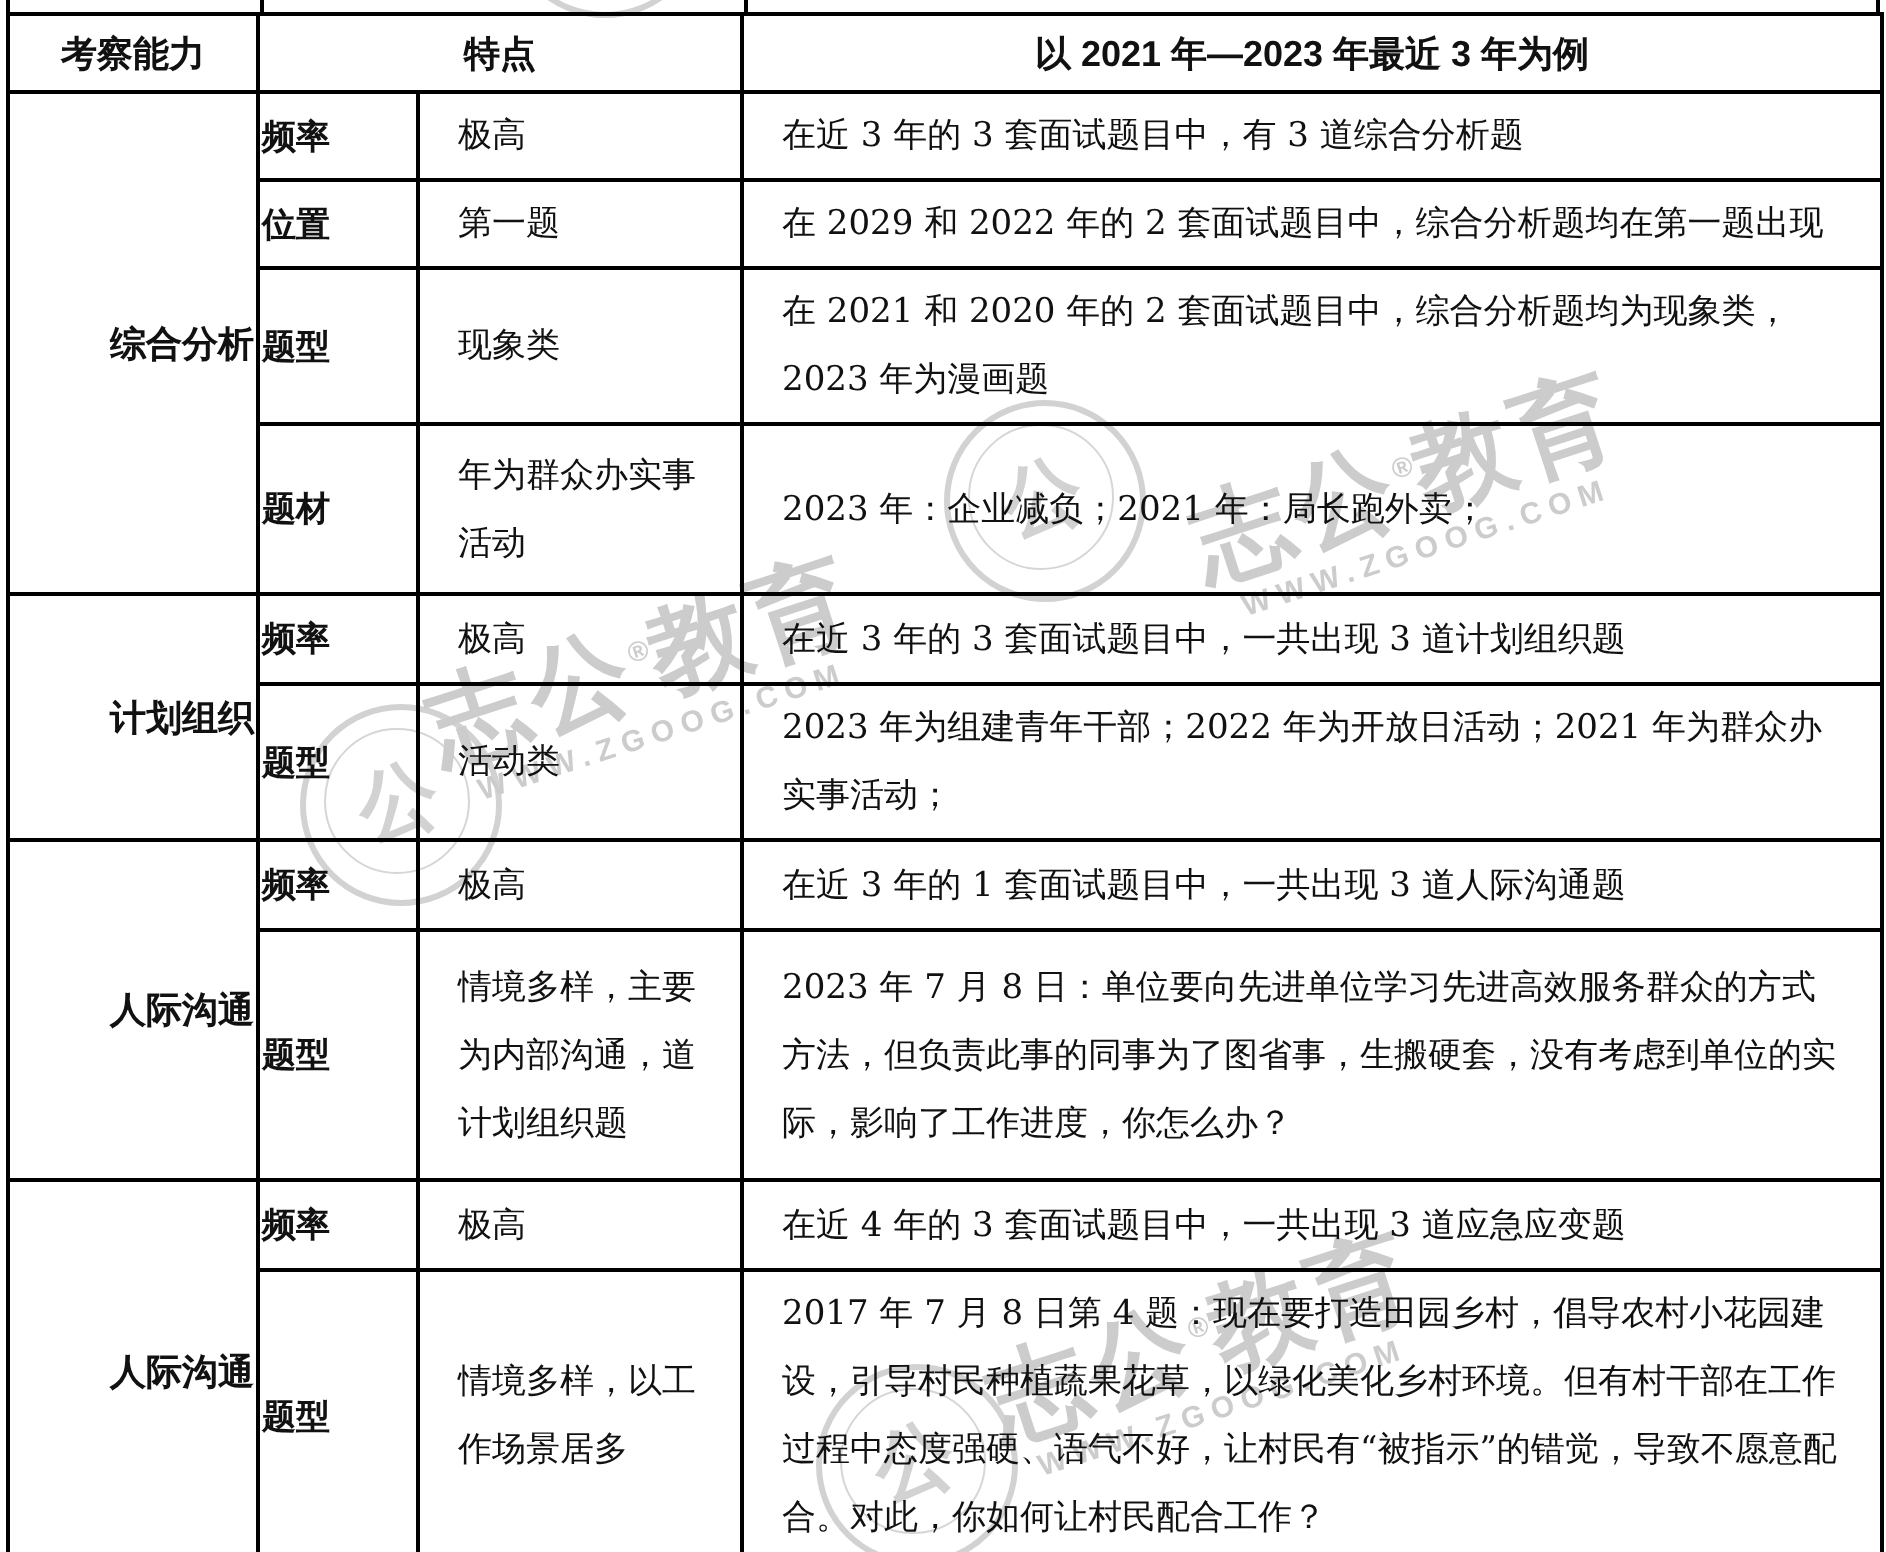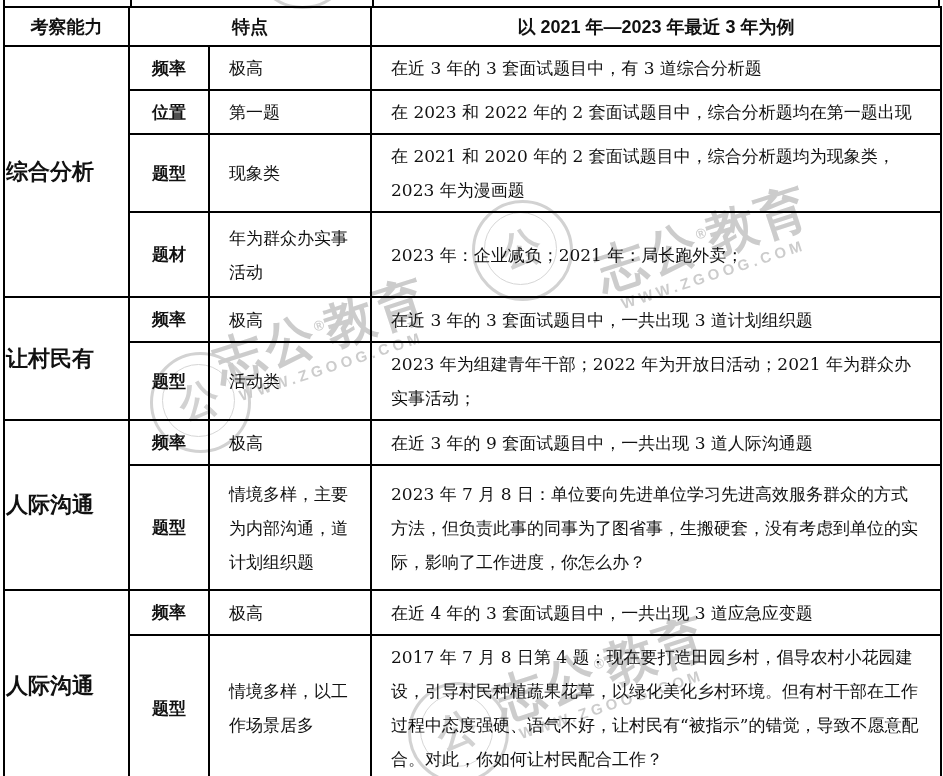--- a/index.html
+++ b/index.html
@@ -56,28 +56,27 @@
     table-layout: fixed;
     width: 937px;
     background: transparent;
   }
   table.main td {
     border: 2px solid #000;
     vertical-align: middle;
     overflow: hidden;
   }
   .cell-ability {
-    text-align: left;
+    text-align: right;
     font-weight: bold;
-    font-size: 22px;
+    font-size: 18px;
     font-family: "Liberation Sans", sans-serif;
     margin-left: 11px;
   }
   .cell-label {
-    text-align: center;
     font-weight: bold;
     font-size: 17px;
     font-family: "Liberation Sans", sans-serif;
   }
   .cell-feature, .cell-example {
     font-size: 17px;
     line-height: 34px;
     padding: 4px 19px;
     font-family: "DejaVu Serif", serif;
     text-align: left;
@@ -163,50 +162,50 @@
 
       <tr class="h43">
         <td class="cell-ability" rowspan="4">综合分析</td>
         <td class="cell-label">频率</td>
         <td class="cell-feature">极高</td>
         <td class="cell-example">在近 3 年的 3 套面试题目中，有 3 道综合分析题</td>
       </tr>
       <tr class="h43">
         <td class="cell-label">位置</td>
         <td class="cell-feature">第一题</td>
-        <td class="cell-example">在 2023 和 2022 年的 2 套面试题目中，综合分析题均在第一题出现</td>
+        <td class="cell-example">在 2029 和 2022 年的 2 套面试题目中，综合分析题均在第一题出现</td>
       </tr>
       <tr class="h76">
         <td class="cell-label">题型</td>
         <td class="cell-feature">现象类</td>
         <td class="cell-example">在 2021 和 2020 年的 2 套面试题目中，综合分析题均为现象类，2023 年为漫画题</td>
       </tr>
       <tr class="h81">
         <td class="cell-label">题材</td>
         <td class="cell-feature">年为群众办实事活动</td>
         <td class="cell-example">2023 年：企业减负；2021 年：局长跑外卖；</td>
       </tr>
 
       <tr class="h45">
-        <td class="cell-ability" rowspan="2">让村民有</td>
+        <td class="cell-ability" rowspan="2">计划组织</td>
         <td class="cell-label">频率</td>
         <td class="cell-feature">极高</td>
         <td class="cell-example">在近 3 年的 3 套面试题目中，一共出现 3 道计划组织题</td>
       </tr>
       <tr class="h77">
         <td class="cell-label">题型</td>
         <td class="cell-feature">活动类</td>
         <td class="cell-example">2023 年为组建青年干部；2022 年为开放日活动；2021 年为群众办实事活动；</td>
       </tr>
 
       <tr class="h45">
         <td class="cell-ability" rowspan="2">人际沟通</td>
         <td class="cell-label">频率</td>
         <td class="cell-feature">极高</td>
-        <td class="cell-example">在近 3 年的 9 套面试题目中，一共出现 3 道人际沟通题</td>
+        <td class="cell-example">在近 3 年的 1 套面试题目中，一共出现 3 道人际沟通题</td>
       </tr>
       <tr class="h125">
         <td class="cell-label">题型</td>
         <td class="cell-feature">情境多样，主要为内部沟通，道计划组织题</td>
         <td class="cell-example">2023 年 7 月 8 日：单位要向先进单位学习先进高效服务群众的方式方法，但负责此事的同事为了图省事，生搬硬套，没有考虑到单位的实际，影响了工作进度，你怎么办？</td>
       </tr>
 
       <tr class="h45">
         <td class="cell-ability" rowspan="2">人际沟通</td>
         <td class="cell-label">频率</td>

